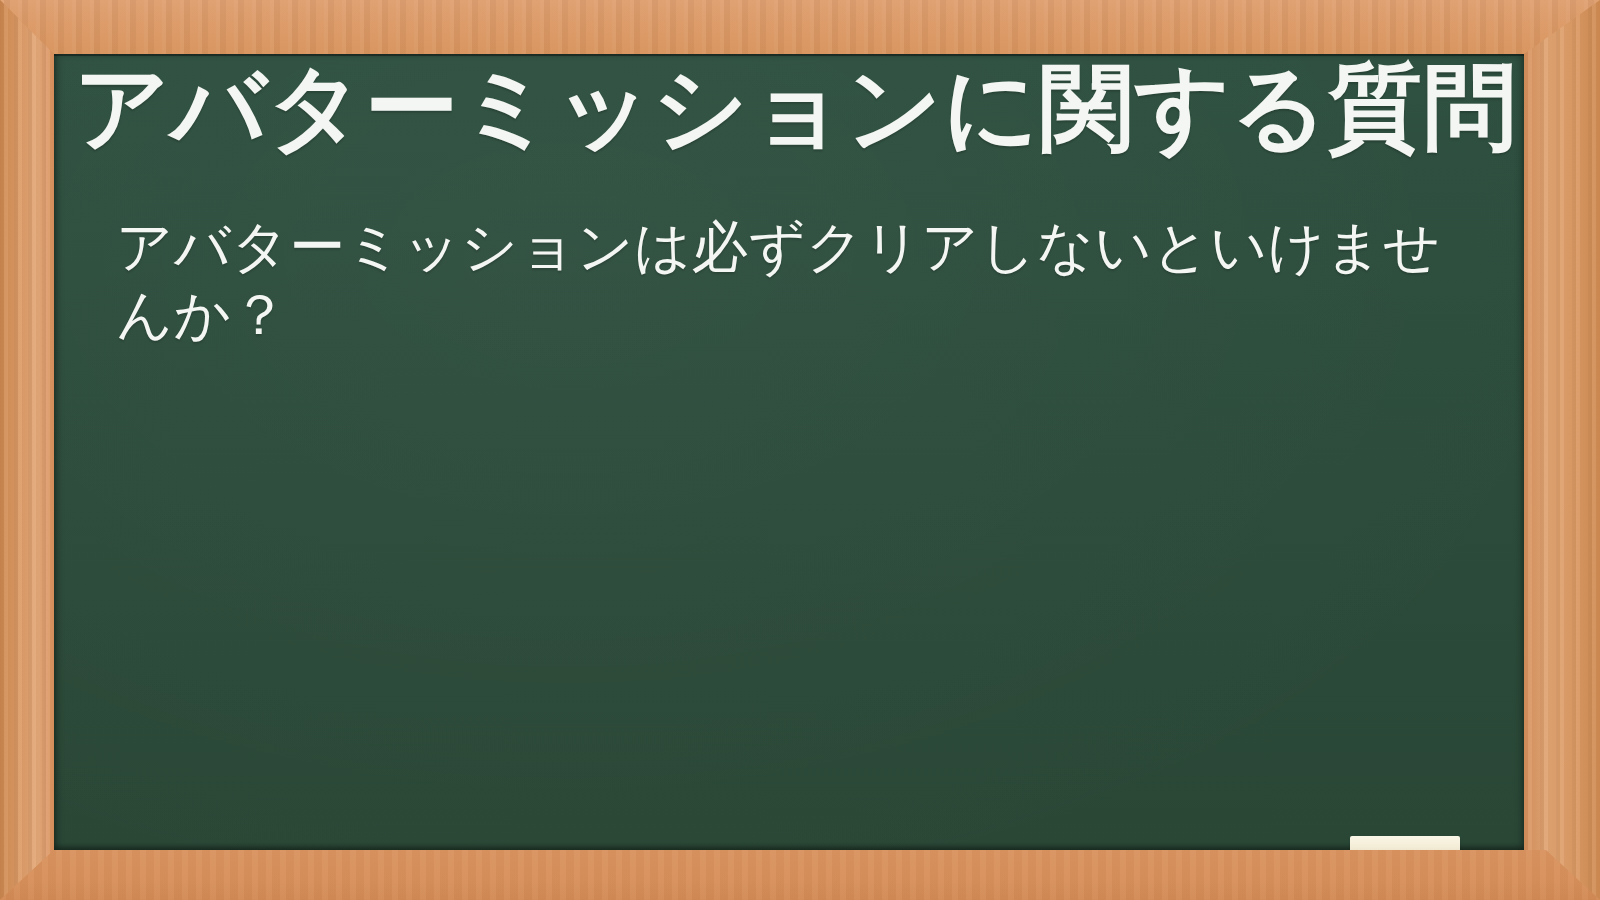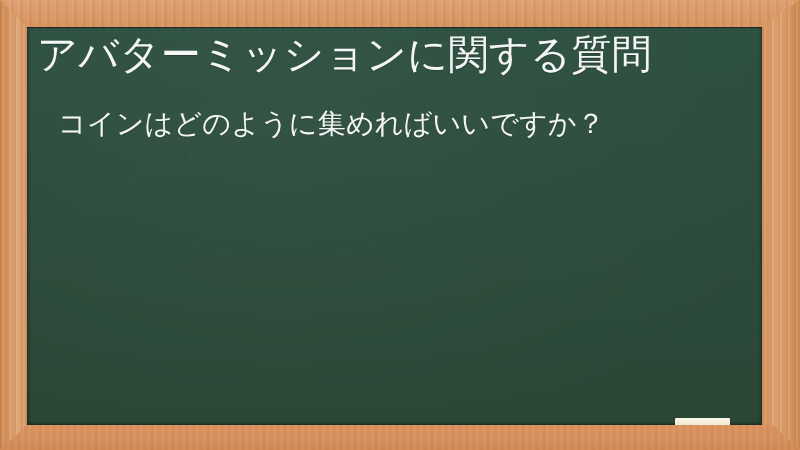--- a/index.html
+++ b/index.html
@@ -102,24 +102,24 @@
     overflow: hidden;
   }
 
   
   #board-title {
     position: absolute;
     left: 10px;
     top: 2px;
     right: 14px;
     color: #f3f6f2;
-    font-size: 40px;
+    font-size: 47px;
     line-height: 50px;
     letter-spacing: 0.3px;
-    font-weight: 400;
+    font-weight: 700;
     white-space: nowrap;
     text-shadow: 0 1px 1px rgba(0,0,0,0.18);
   }
 
   #board-body {
     position: absolute;
     left: 31px;
     top: 80px;
     right: 24px;
   }
@@ -155,19 +155,19 @@
   <div class="frame-piece" id="frame-top"></div>
   <div class="frame-piece" id="frame-left"></div>
   <div class="frame-piece" id="frame-right"></div>
   <div class="frame-piece" id="frame-bottom"></div>
 
   <div id="board-surface">
 
     <div id="board-title">アバターミッションに関する質問</div>
 
     <div id="board-body">
-      <p class="board-question">コインはどのように集めればいいですか？</p>
+      <p class="board-question">アバターミッションは必ずクリアしないといけませんか？</p>
     </div>
 
     <div id="chalk-stick"></div>
 
   </div>
 </div>
 
 </body></html>

